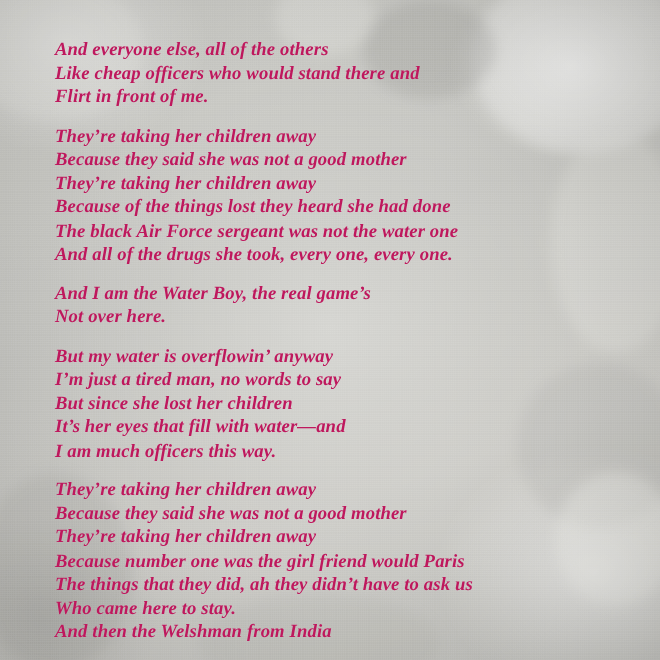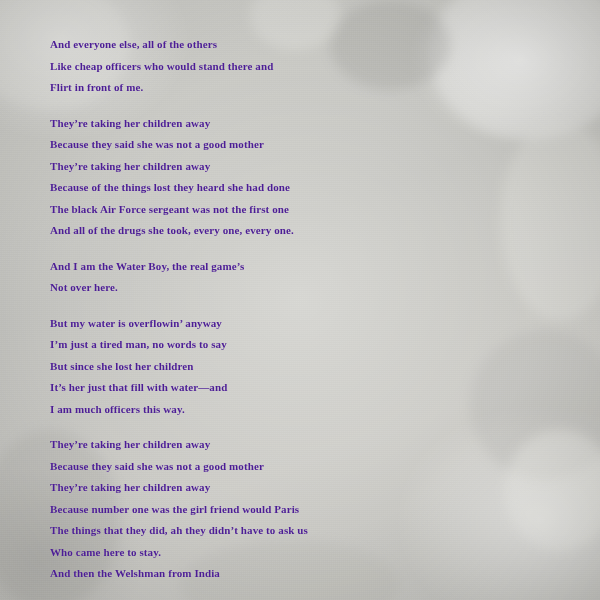--- a/index.html
+++ b/index.html
@@ -63,24 +63,25 @@
     z-index: 5;
   }
   .stanza {
     margin: 0 0 14px 0;
   }
   .stanza:last-child {
     margin-bottom: 0;
   }
   .line {
     font-family: "Liberation Serif", serif;
+    font-style: italic;
     font-weight: 700;
-    font-size: 11px;
+    font-size: 17px;
     line-height: 21.5px;
-    color: #4c1d95;
+    color: #be185d;
     white-space: pre;
     letter-spacing: 0.1px;
     text-shadow: 0 0 1px rgba(255,255,255,0.25);
   }
 </style>
 </head>
 <body>
 
 <div id="page">
 
@@ -107,34 +108,34 @@
       <div class="line">And everyone else, all of the others</div>
       <div class="line">Like cheap officers who would stand there and</div>
       <div class="line">Flirt in front of me.</div>
     </div>
 
     <div class="stanza">
       <div class="line">They’re taking her children away</div>
       <div class="line">Because they said she was not a good mother</div>
       <div class="line">They’re taking her children away</div>
       <div class="line">Because of the things lost they heard she had done</div>
-      <div class="line">The black Air Force sergeant was not the first one</div>
+      <div class="line">The black Air Force sergeant was not the water one</div>
       <div class="line">And all of the drugs she took, every one, every one.</div>
     </div>
 
     <div class="stanza">
       <div class="line">And I am the Water Boy, the real game’s</div>
       <div class="line">Not over here.</div>
     </div>
 
     <div class="stanza">
       <div class="line">But my water is overflowin’ anyway</div>
       <div class="line">I’m just a tired man, no words to say</div>
       <div class="line">But since she lost her children</div>
-      <div class="line">It’s her just that fill with water—and</div>
+      <div class="line">It’s her eyes that fill with water—and</div>
       <div class="line">I am much officers this way.</div>
     </div>
 
     <div class="stanza">
       <div class="line">They’re taking her children away</div>
       <div class="line">Because they said she was not a good mother</div>
       <div class="line">They’re taking her children away</div>
       <div class="line">Because number one was the girl friend would Paris</div>
       <div class="line">The things that they did, ah they didn’t have to ask us</div>
       <div class="line">Who came here to stay.</div>

